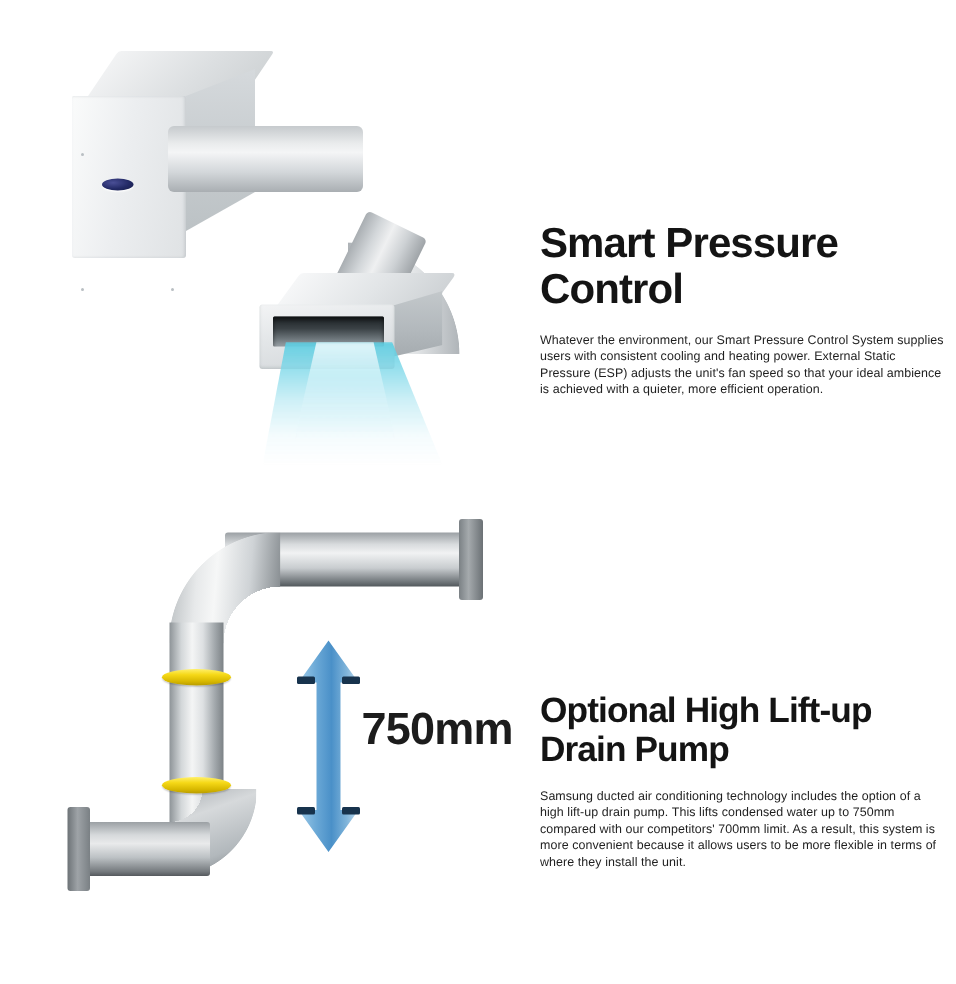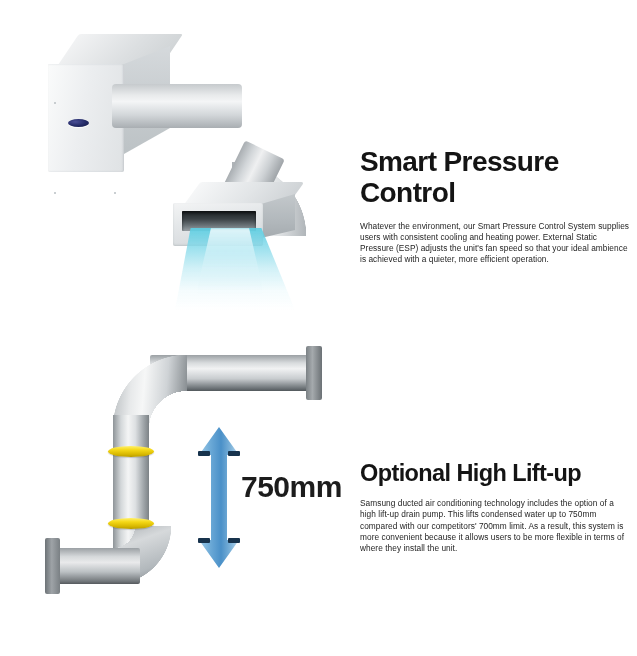--- a/index.html
+++ b/index.html
@@ -325,18 +325,18 @@
         <rect x="2" y="26" width="12" height="5" rx="1" fill="#17334d"></rect>
         <rect x="32" y="26" width="12" height="5" rx="1" fill="#17334d"></rect>
         <rect x="2" y="113" width="12" height="5" rx="1" fill="#17334d"></rect>
         <rect x="32" y="113" width="12" height="5" rx="1" fill="#17334d"></rect>
       </svg>
     </div>
 
     <div id="label-750mm" style="top:140px;">750mm</div>
 
     <div class="copy" style="top:98px;margin-top:32px;">
-      <h2 class="heading" id="heading-drain-pump"><span>Optional High Lift-up</span><br></h2>
+      <h2 class="heading" id="heading-drain-pump"><span>Optional High Lift-up</span><br><span>Drain Pump</span></h2>
       <p class="body-text">Samsung ducted air conditioning technology includes the option of a high lift-up drain pump. This lifts condensed water up to 750mm compared with our competitors' 700mm limit. As a result, this system is more convenient because it allows users to be more flexible in terms of where they install the unit.</p>
     </div>
   </div>
 
 </div>
 
 </body></html>

